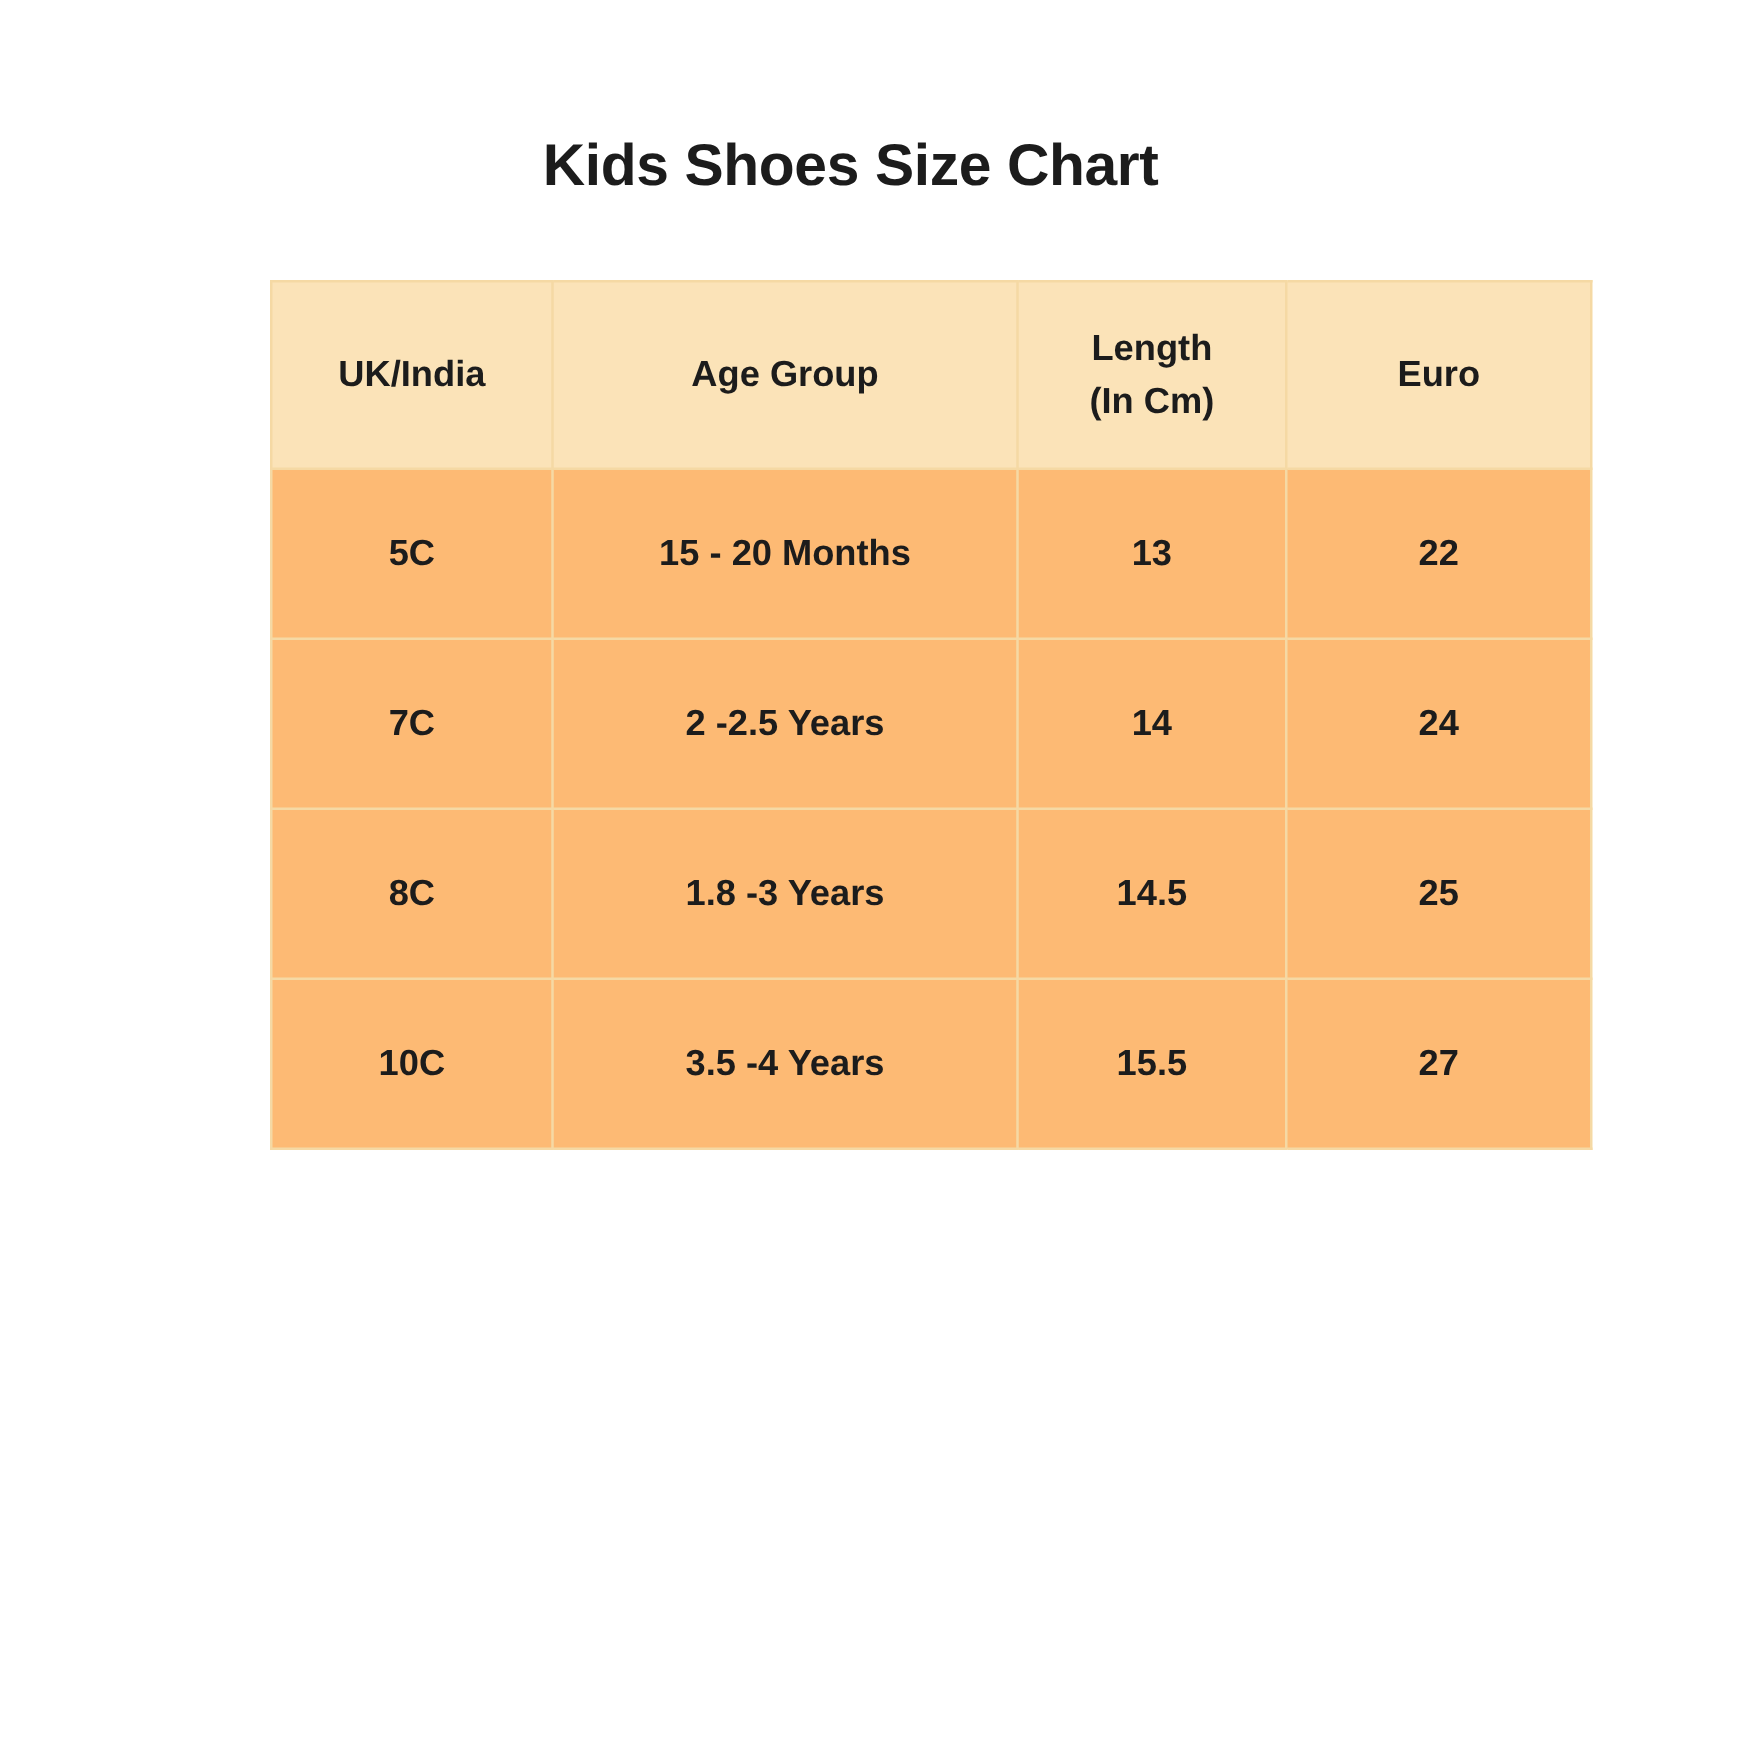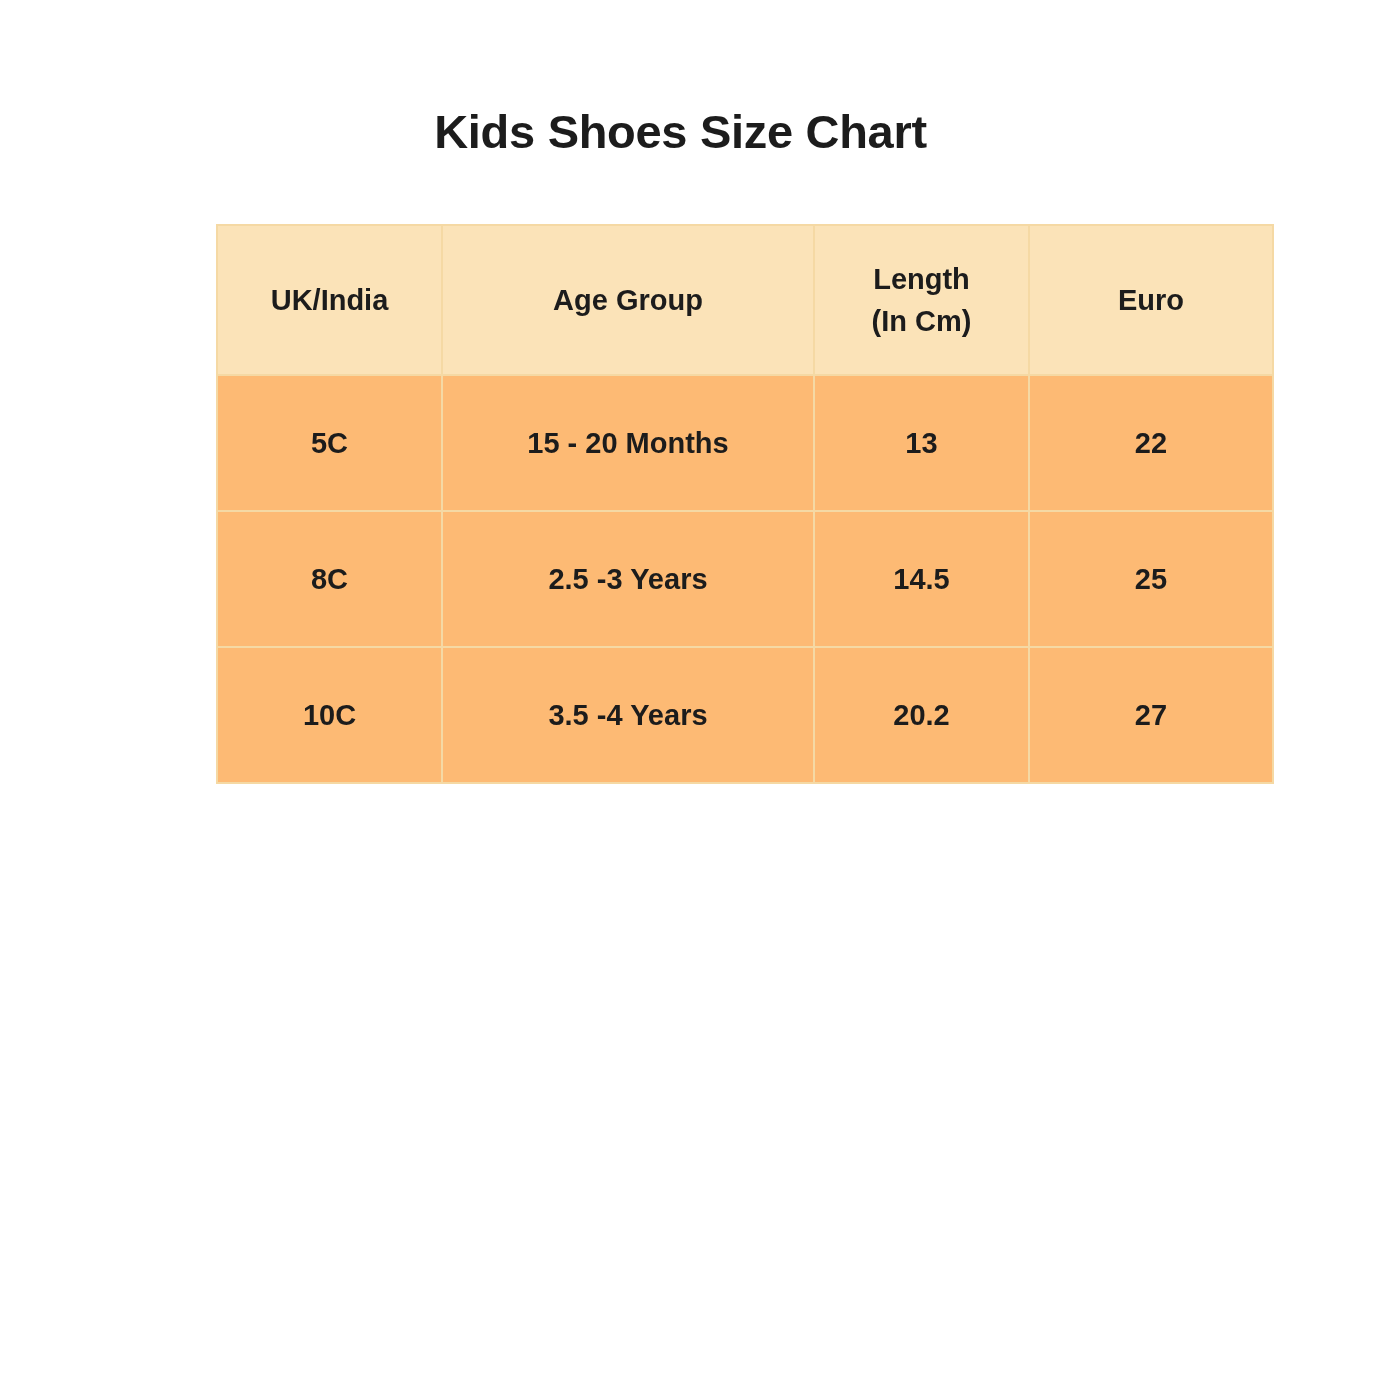--- a/index.html
+++ b/index.html
@@ -99,28 +99,34 @@
         </tr>
       </thead>
       <tbody>
         <tr>
           <td>5C</td>
           <td>15 - 20 Months</td>
           <td>13</td>
           <td>22</td>
         </tr>
         <tr>
+          <td>7C</td>
+          <td>2 -2.5 Years</td>
+          <td>14</td>
+          <td>24</td>
+        </tr>
+        <tr>
           <td>8C</td>
-          <td>2.5 -3 Years</td>
+          <td>1.8 -3 Years</td>
           <td>14.5</td>
           <td>25</td>
         </tr>
         <tr>
           <td>10C</td>
           <td>3.5 -4 Years</td>
-          <td>20.2</td>
+          <td>15.5</td>
           <td>27</td>
         </tr>
       </tbody>
     </table>
   </div>
 
 </div>
 
 </body></html>

